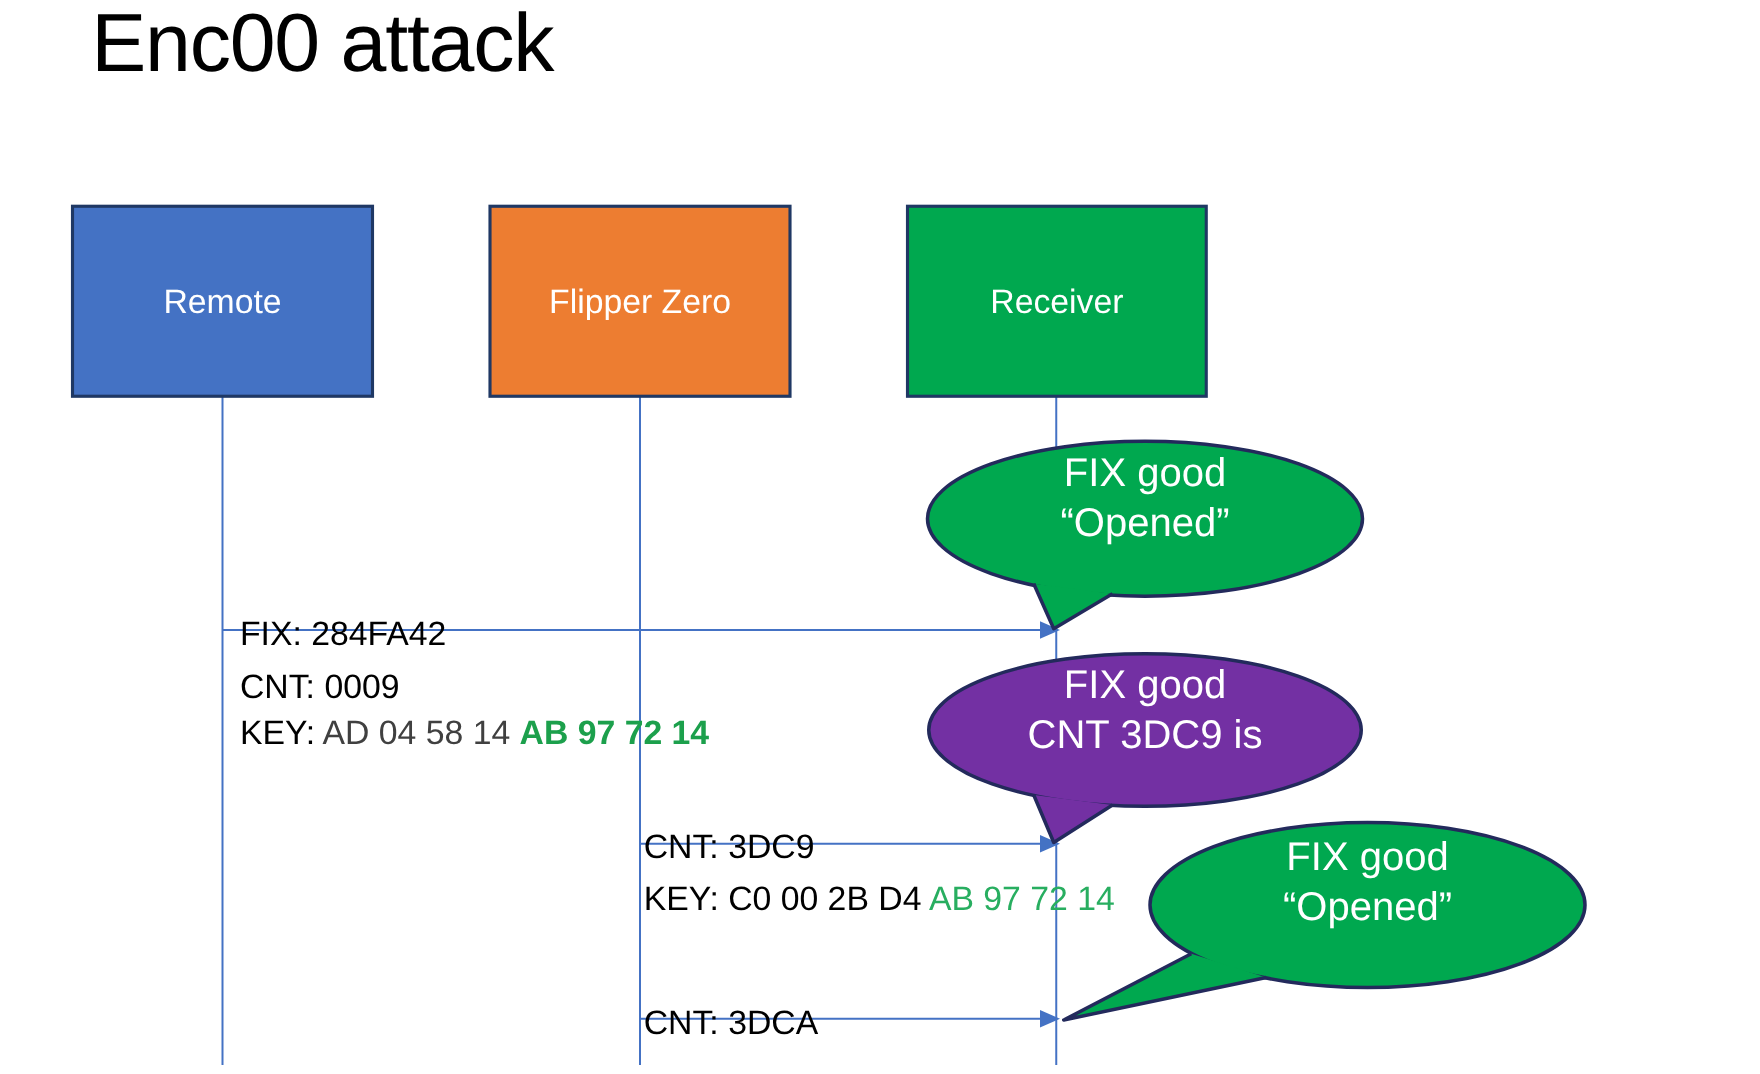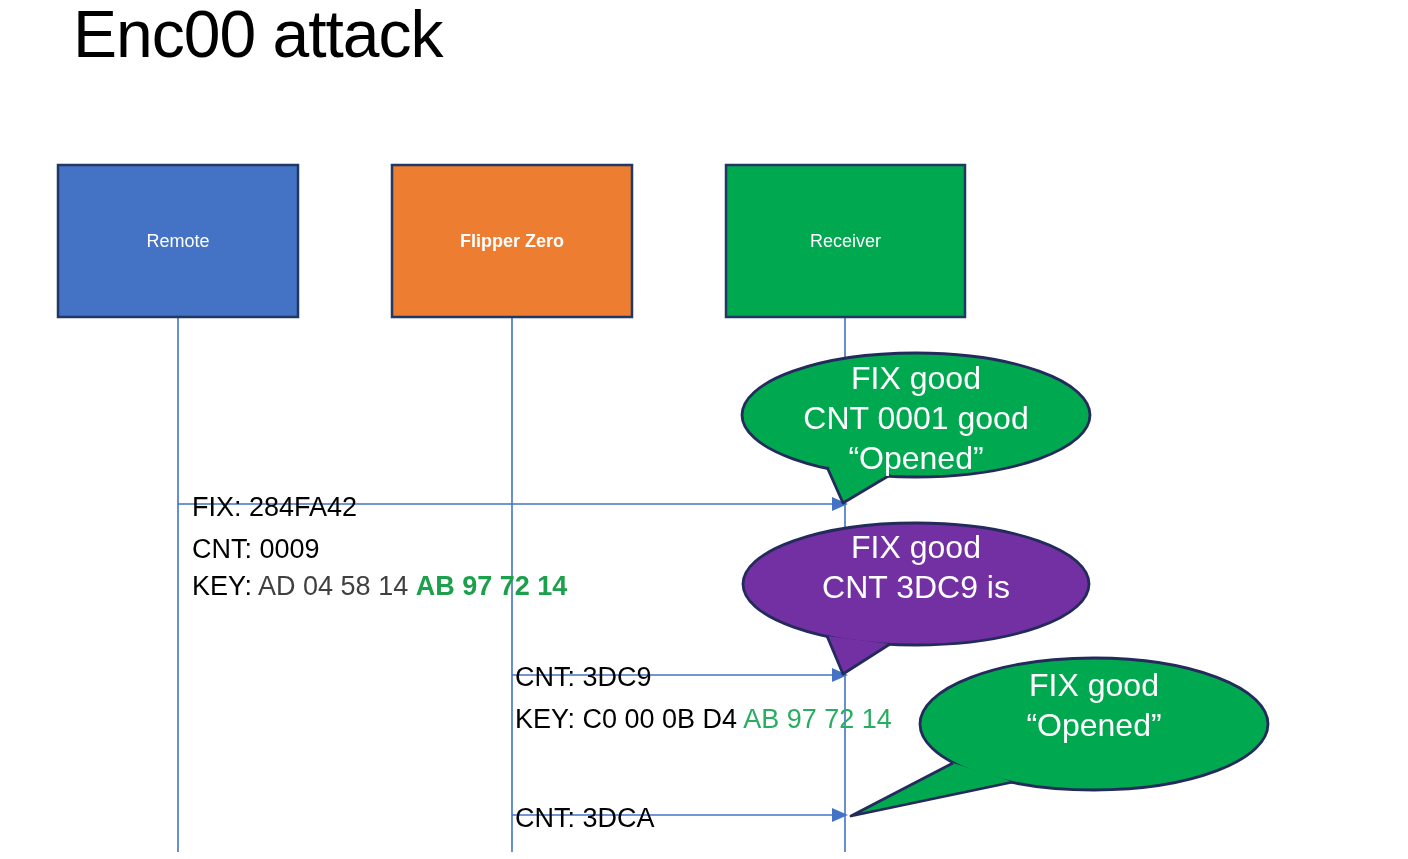--- a/index.html
+++ b/index.html
@@ -15,21 +15,21 @@
   
   .actor-rect{stroke:#1F3864;stroke-width:2.5px;}
   .lifeline{stroke:#4472C4;stroke-width:1.6px;}
   .connector{stroke:#4472C4;stroke-width:1.6px;}
   .arrowhead{fill:#4472C4;}
   .bubble-shape{stroke:#232A5C;stroke-width:2.8px;stroke-linejoin:round;}
   
   .actor-label{
     position:absolute;top:165px;width:240px;height:152px;
     display:flex;align-items:center;justify-content:center;
-    color:#fff;font-size:18px;font-weight:400;
+    color:#fff;font-size:27px;font-weight:400;
   }
   
   .msg{
     position:absolute;font-size:27px;line-height:29px;color:#000;white-space:pre;margin-top:22px;
   }
   .kred{color:#404040;}
   .kgreenb{color:#1CA04C;font-weight:bold;}
   .kgreen{color:#28AE60;}
   
   .bubble-text{
@@ -73,35 +73,34 @@
 
     <g>
       <ellipse cx="1094" cy="724" rx="174" ry="66" class="bubble-shape" fill="#00A84F"></ellipse>
       <path d="M 953,763 L 851,816 L 1013,782" class="bubble-shape" fill="#00A84F"></path>
     </g>
   </svg>
 
   <div class="title">Enc00 attack</div>
 
   <div class="actor-label" style="left:58px;">Remote</div>
-  <div class="actor-label" style="left:392px;font-weight:bold;">Flipper Zero</div>
+  <div class="actor-label" style="left:392px;">Flipper Zero</div>
   <div class="actor-label" style="left:726px;width:239px;">Receiver</div>
 
   <div class="msg" style="left:192px;top:471px;">FIX: 284FA42</div>
   <div class="msg" style="left:192px;top:513px;">CNT: 0009</div>
   <div class="msg" style="left:192px;top:550px;"><span>KEY: </span><span class="kred">AD 04 58 14 </span><span class="kgreenb">AB 97 72 14</span></div>
 
   <div class="msg" style="left:515px;top:641px;">CNT: 3DC9</div>
-  <div class="msg" style="left:515px;top:683px;"><span>KEY: C0 00 0B D4 </span><span class="kgreen">AB 97 72 14</span></div>
+  <div class="msg" style="left:515px;top:683px;"><span>KEY: C0 00 2B D4 </span><span class="kgreen">AB 97 72 14</span></div>
 
   <div class="msg" style="left:515px;top:782px;">CNT: 3DCA</div>
 
   <div class="bubble-text" style="left:736px;top:358px;">
     <div>FIX good</div>
-    <div>CNT 0001 good</div>
     <div>“Opened”</div>
   </div>
 
   <div class="bubble-text" style="left:736px;top:527px;">
     <div>FIX good</div>
     <div>CNT 3DC9 is</div>
   </div>
 
   <div class="bubble-text" style="left:914px;top:665px;">
     <div>FIX good</div>

